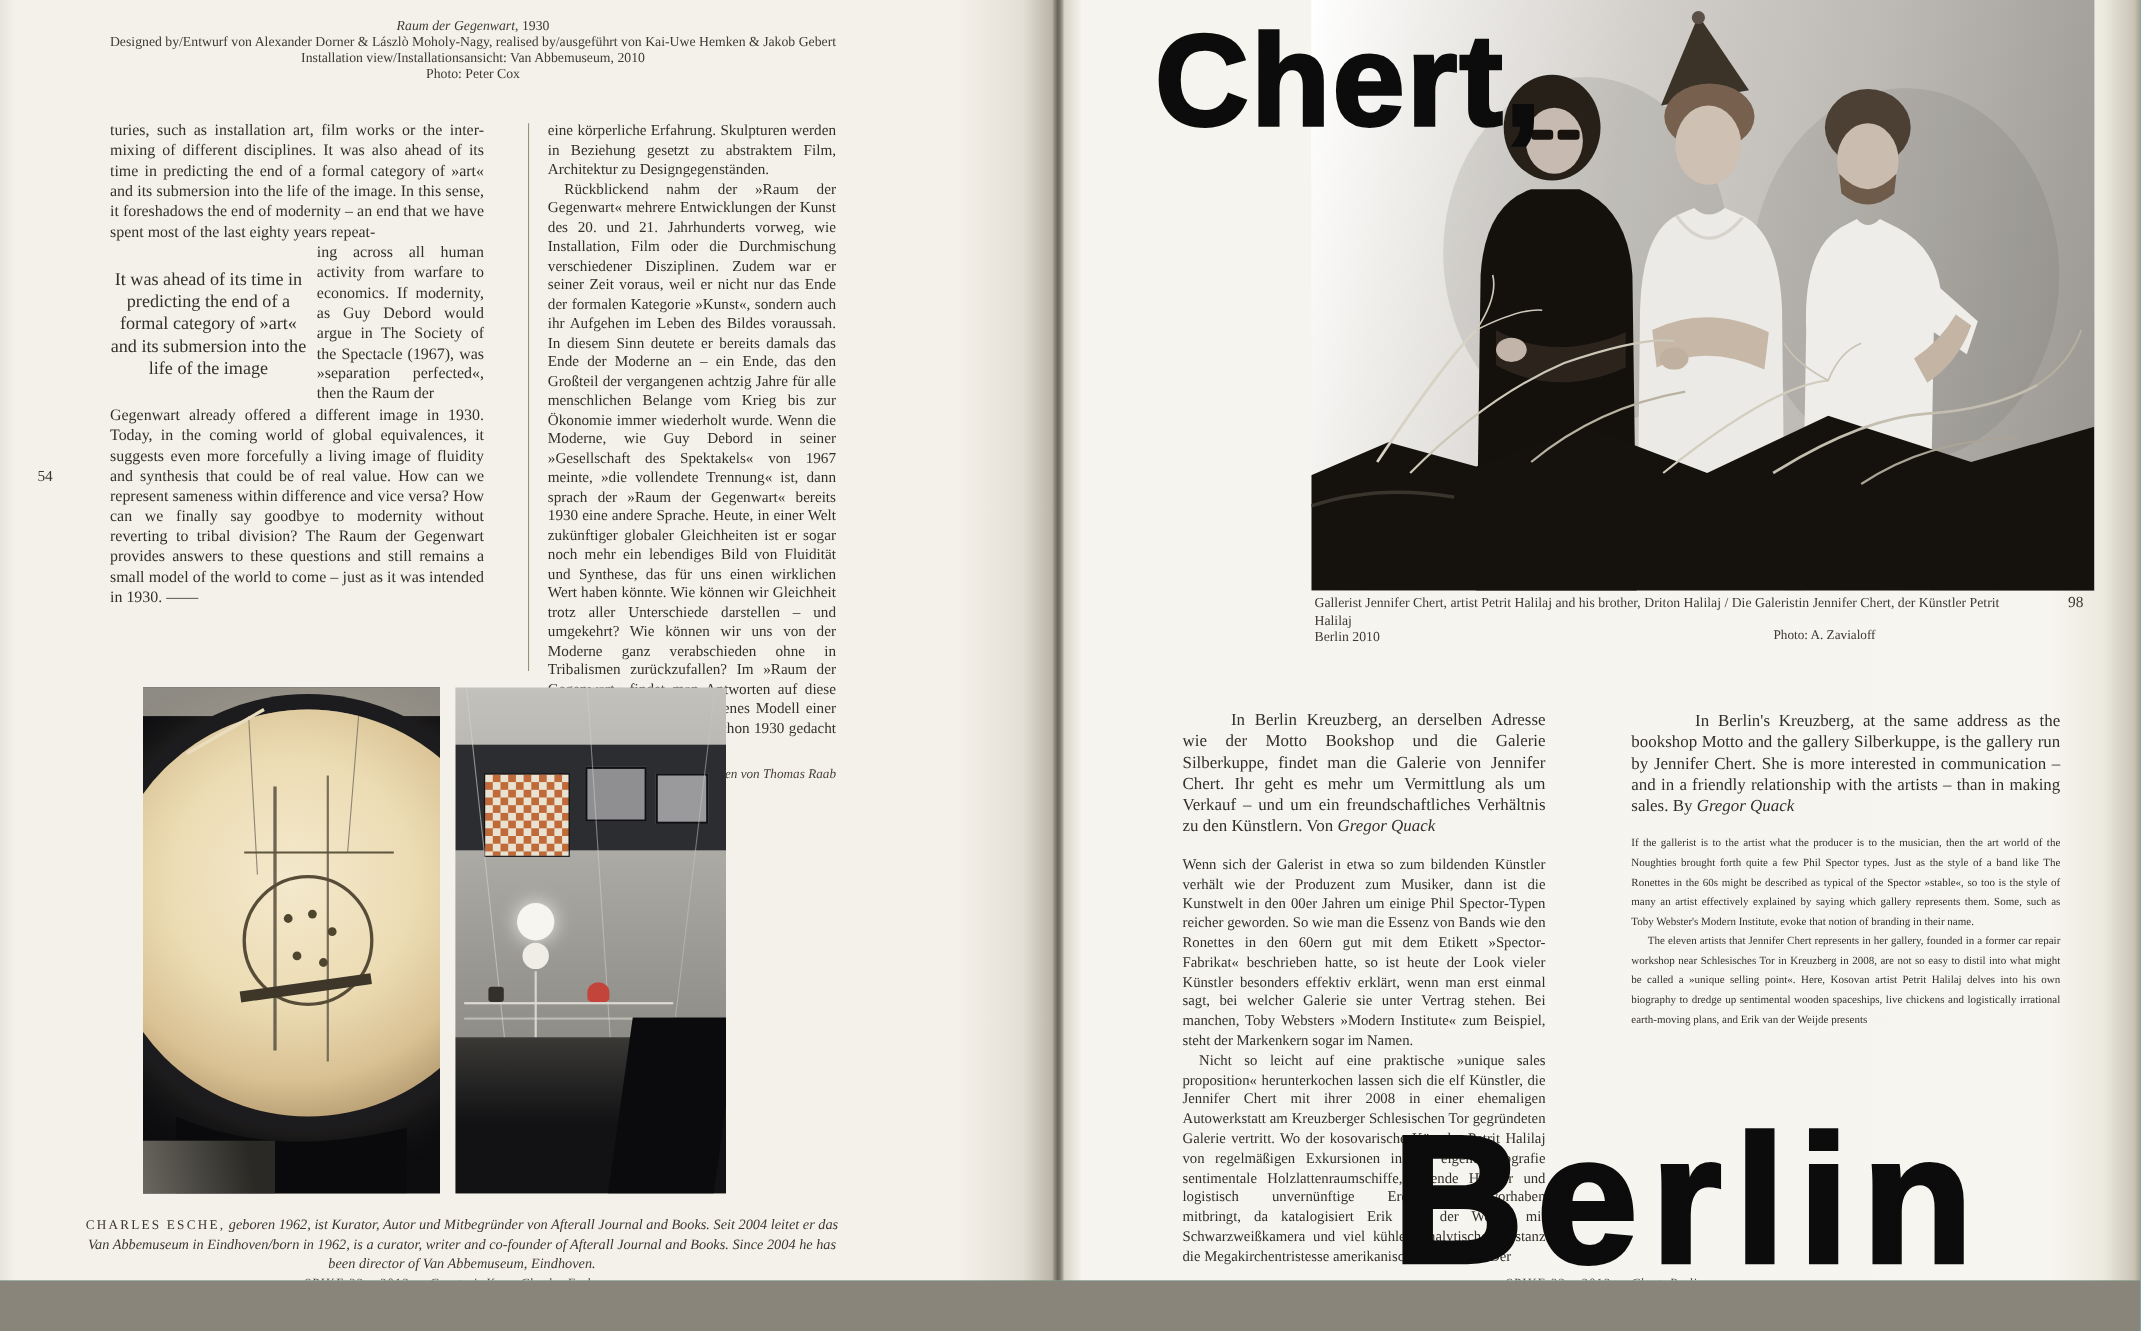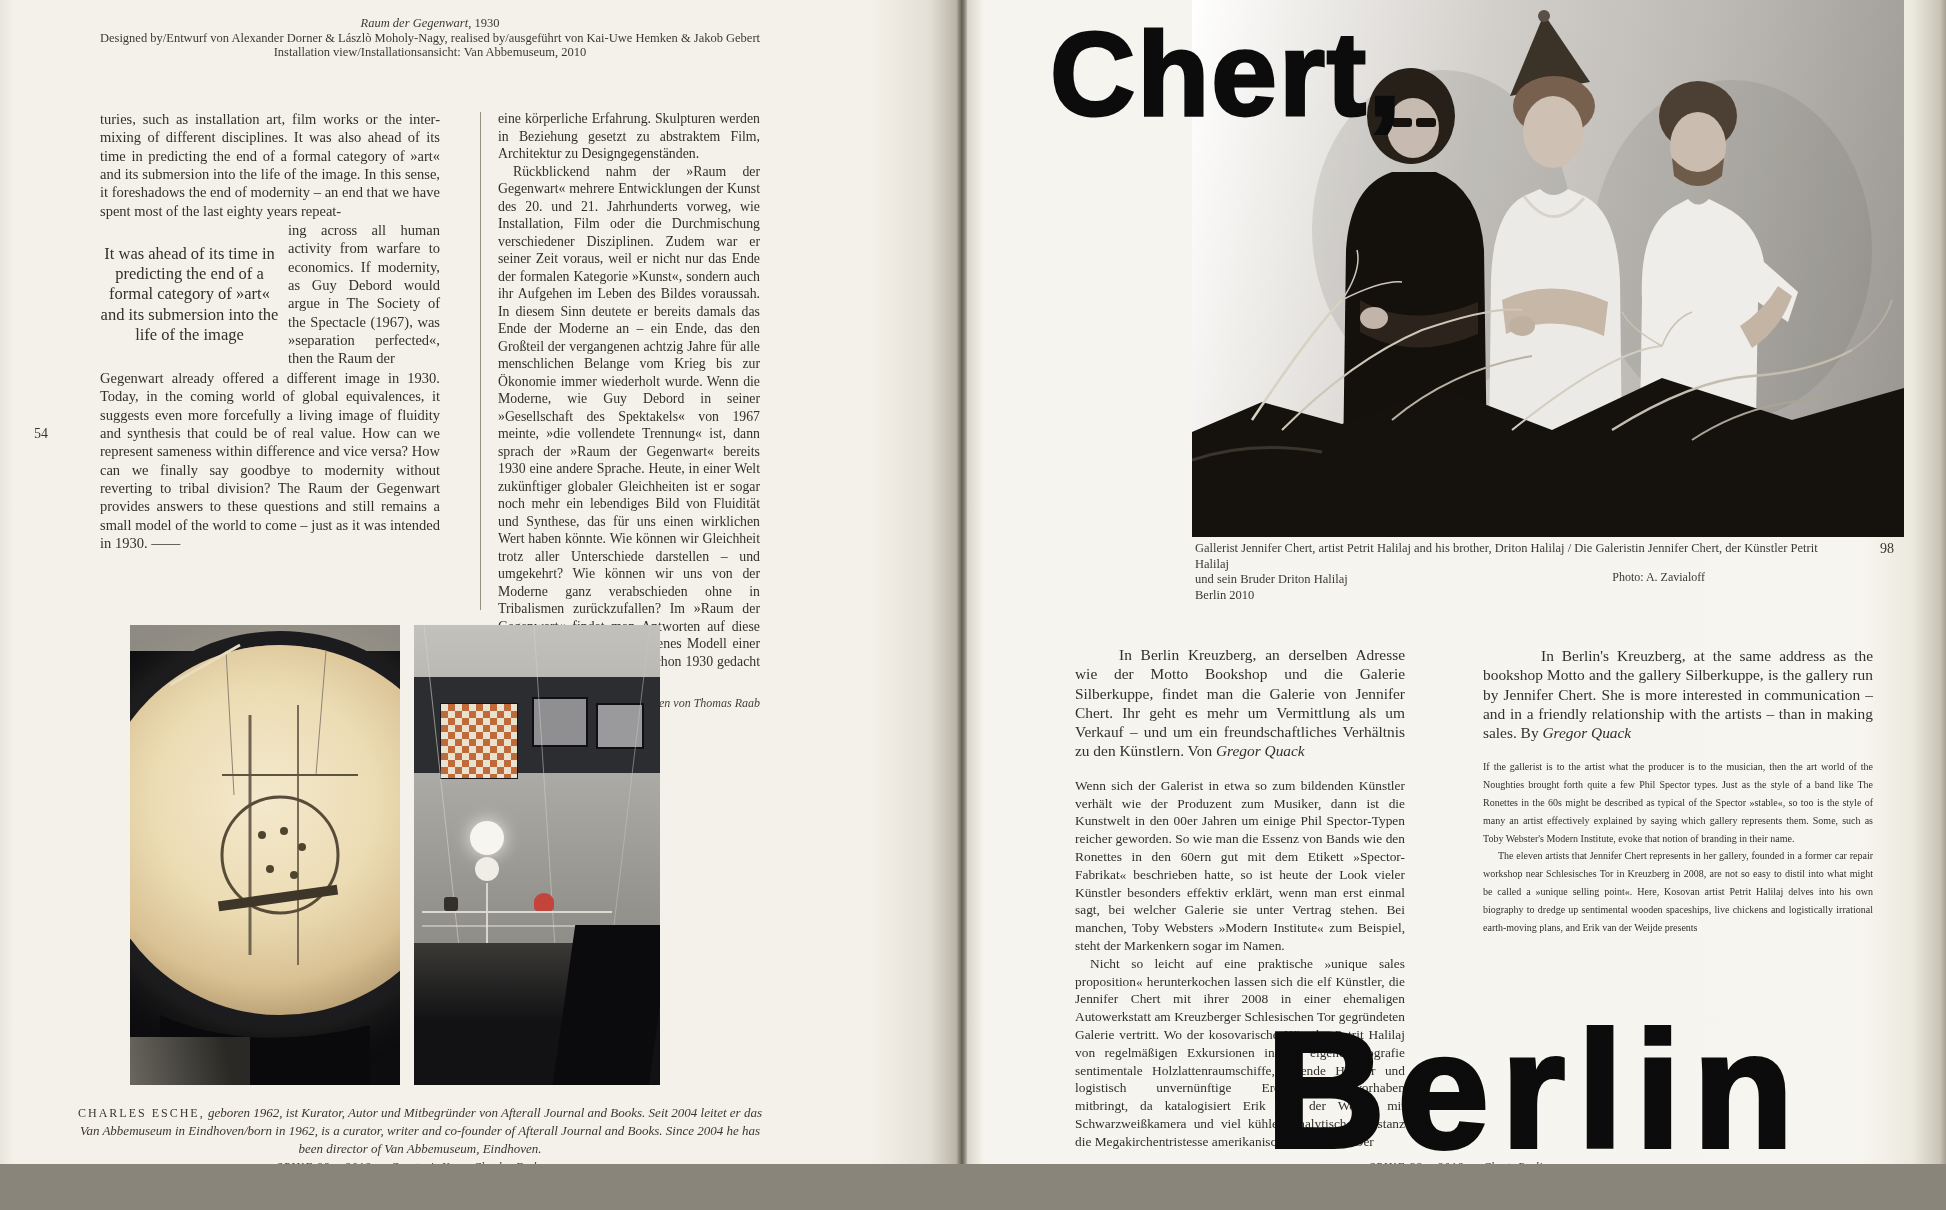--- a/index.html
+++ b/index.html
@@ -85,20 +85,21 @@
 <body>
 
 <div id="spread">
   <div class="page-left"></div>
   <div class="page-right"></div>
 
   <div class="abs top-caption">
     <div><em>Raum der Gegenwart</em><span>, 1930</span></div>
     <div>Designed by/Entwurf von Alexander Dorner &amp; Lászlò Moholy-Nagy, realised by/ausgeführt von Kai-Uwe Hemken &amp; Jakob Gebert</div>
     <div>Installation view/Installationsansicht: Van Abbemuseum, 2010</div>
+    <div>Photo: Peter Cox</div>
   </div>
 
   <div class="abs col-en" lang="en">
     <p class="just">turies, such as installation art, film works or the inter-mixing of different disciplines. It was also ahead of its time in predicting the end of a formal category of »art« and its submersion into the life of the image. In this sense, it foreshadows the end of modernity – an end that we have spent most of the last eighty years repeat-</p>
     <div class="pq-row">
       <div class="pullquote">It was ahead of its time in predicting the end of a formal category of »art« and its submersion into the life of the image</div>
       <div class="beside just">ing across all human activity from warfare to economics. If modernity, as Guy Debord would argue in The Society of the Spectacle (1967), was »separation perfected«, then the Raum der</div>
     </div>
     <p class="just">Gegenwart already offered a different image in 1930. Today, in the coming world of global equivalences, it suggests even more forcefully a living image of fluidity and synthesis that could be of real value. How can we represent sameness within difference and vice versa? How can we finally say goodbye to modernity without reverting to tribal division? The Raum der Gegenwart provides answers to these questions and still remains a small model of the world to come – just as it was intended in 1930. ——</p>
   </div>
@@ -204,21 +205,20 @@
       <path d="M500 440 Q560 400 640 398" stroke="#aaa496" stroke-width="2" fill="none"></path>
       <path d="M150 300 Q170 270 165 250 M150 300 Q190 280 210 282" stroke="#cfc9bb" stroke-width="1.5" fill="none"></path>
       <path d="M470 346 Q480 320 500 312 M470 346 Q440 330 430 312" stroke="#c9c3b5" stroke-width="1.5" fill="none"></path>
       <path d="M0 460 Q60 440 130 452" stroke="#3a352c" stroke-width="3" fill="none"></path>
       <path d="M660 350 Q690 330 700 300" stroke="#b5af9f" stroke-width="2" fill="none"></path>
     </svg>
   </div>
 
   <div class="abs rp-caption">
     <div>Gallerist Jennifer Chert, artist Petrit Halilaj and his brother, Driton Halilaj / Die Galeristin Jennifer Chert, der Künstler Petrit Halilaj</div>
-    <div>und sein Bruder Driton Halilaj</div>
     <div>Berlin 2010</div>
   </div>
   <div class="abs rp-credit">Photo: A. Zavialoff</div>
   <div class="abs pagenum pagenum-55">98</div>
 
   <div class="abs col-de-r" lang="de">
     <p class="intro just"><span class="lede-indent"></span><span>In Berlin Kreuzberg, an derselben Adresse wie der Motto Bookshop und die Galerie Silberkuppe, findet man die Galerie von Jennifer Chert. Ihr geht es mehr um Vermittlung als um Verkauf – und um ein freundschaftliches Verhältnis zu den Künstlern. Von </span><em>Gregor Quack</em></p>
     <p class="bodytext just">Wenn sich der Galerist in etwa so zum bildenden Künstler verhält wie der Produzent zum Musiker, dann ist die Kunstwelt in den 00er Jahren um einige Phil Spector-Typen reicher geworden. So wie man die Essenz von Bands wie den Ronettes in den 60ern gut mit dem Etikett »Spector-Fabrikat« beschrieben hatte, so ist heute der Look vieler Künstler besonders effektiv erklärt, wenn man erst einmal sagt, bei welcher Galerie sie unter Vertrag stehen. Bei manchen, Toby Websters »Modern Institute« zum Beispiel, steht der Markenkern sogar im Namen.</p>
     <p class="bodytext just indent">Nicht so leicht auf eine praktische »unique sales proposition« herunterkochen lassen sich die elf Künstler, die Jennifer Chert mit ihrer 2008 in einer ehemaligen Autowerkstatt am Kreuzberger Schlesischen Tor gegründeten Galerie vertritt. Wo der kosovarische Künstler Petrit Halilaj von regelmäßigen Exkursionen in die eigene Biografie sentimentale Holzlattenraumschiffe, lebende Hühner und logistisch unvernünftige Erdaufschüttungsvorhaben mitbringt, da katalogisiert Erik van der Weijde mit Schwarzweißkamera und viel kühler, analytischer Distanz die Megakirchentristesse amerikanischer Vorstädte. Der</p>
   </div>

